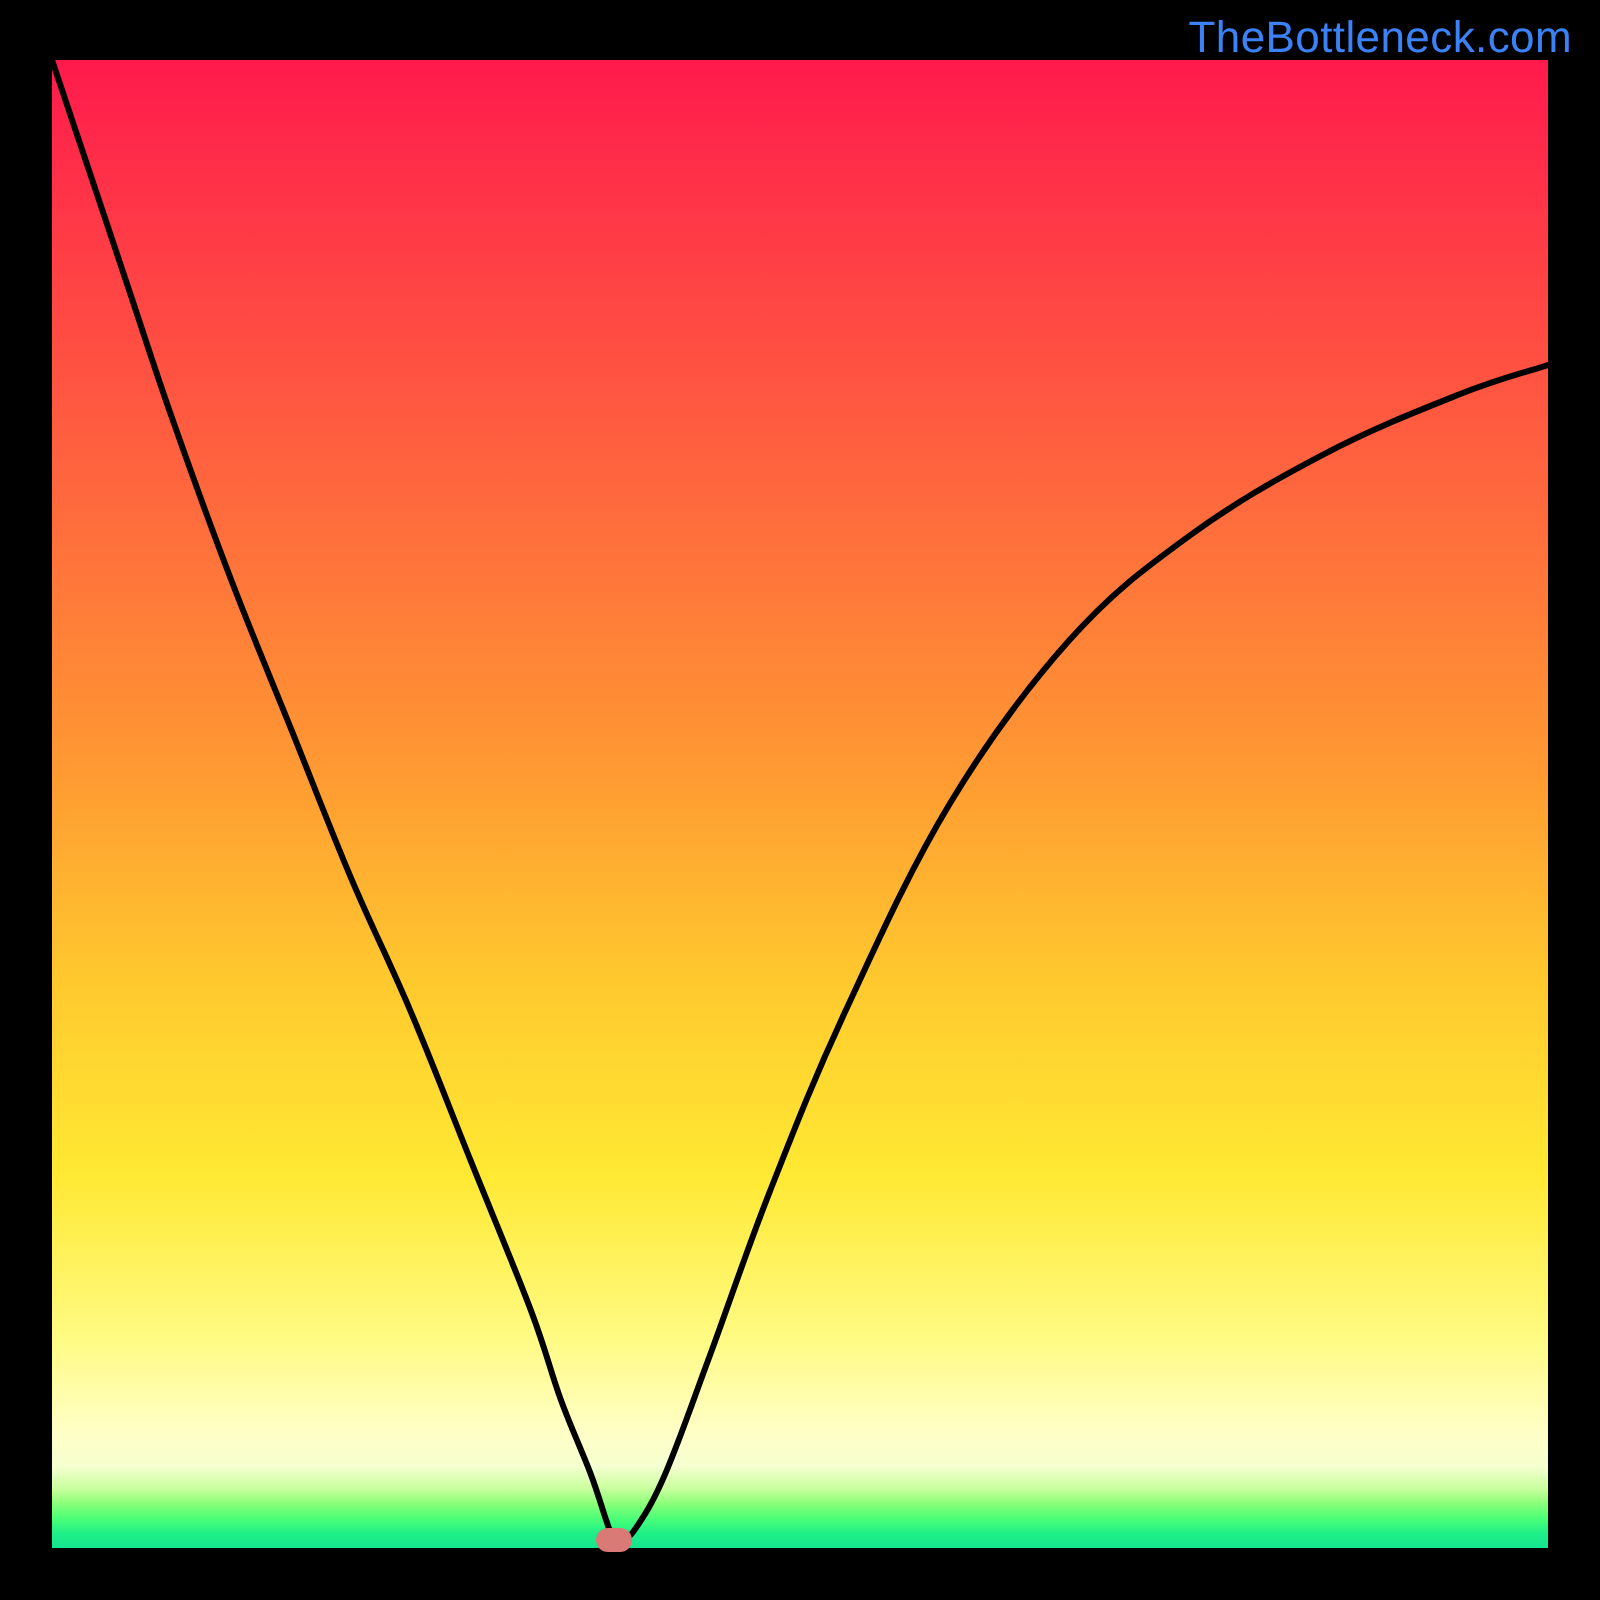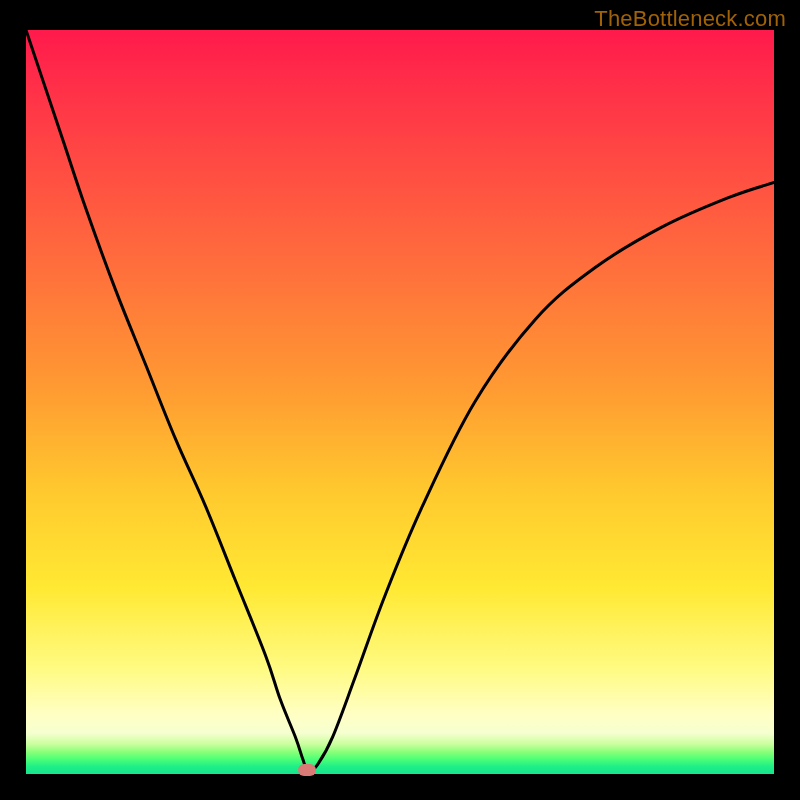--- a/index.html
+++ b/index.html
@@ -14,21 +14,21 @@
   .frame {
     position: relative;
     width: 800px;
     height: 800px;
     background: #000;
   }
   .watermark {
     position: absolute;
     top: 6px;
     right: 14px;
-    color: #a16207;
+    color: #3b82f6;
     font-size: 22px;
     font-weight: 500;
     letter-spacing: 0.2px;
     z-index: 10;
     user-select: none;
   }
   .plot-area {
     position: absolute;
     left: 26px;
     top: 30px;

